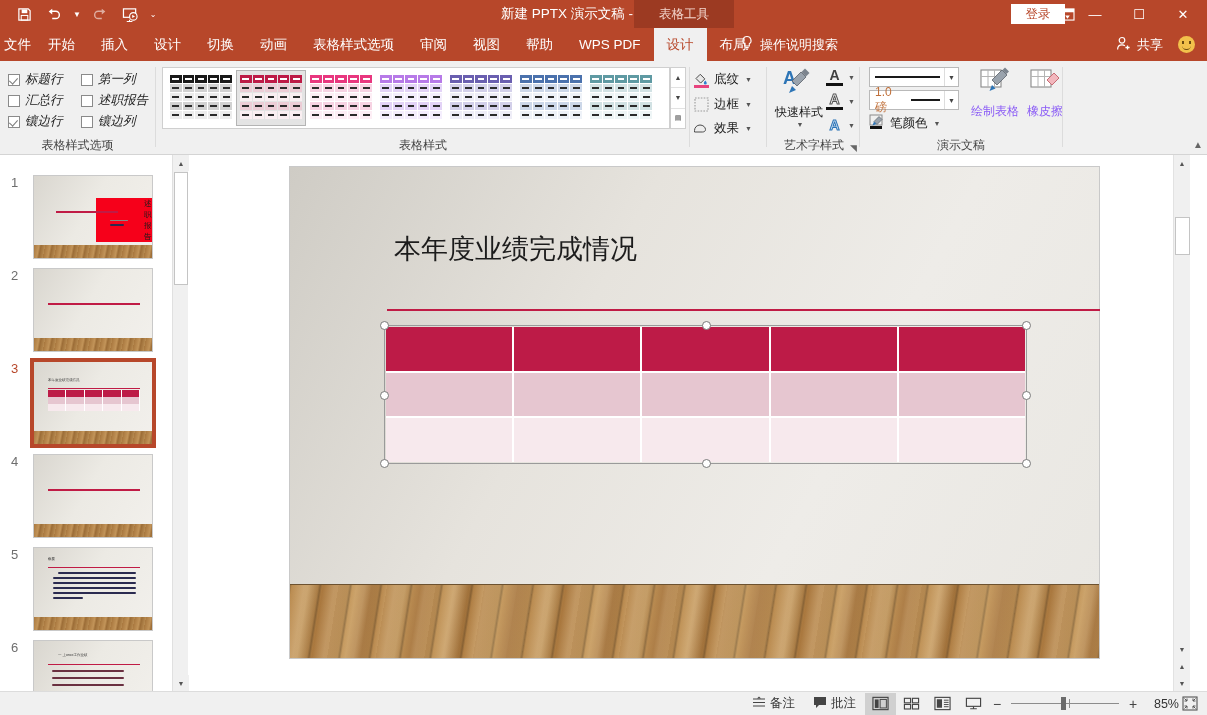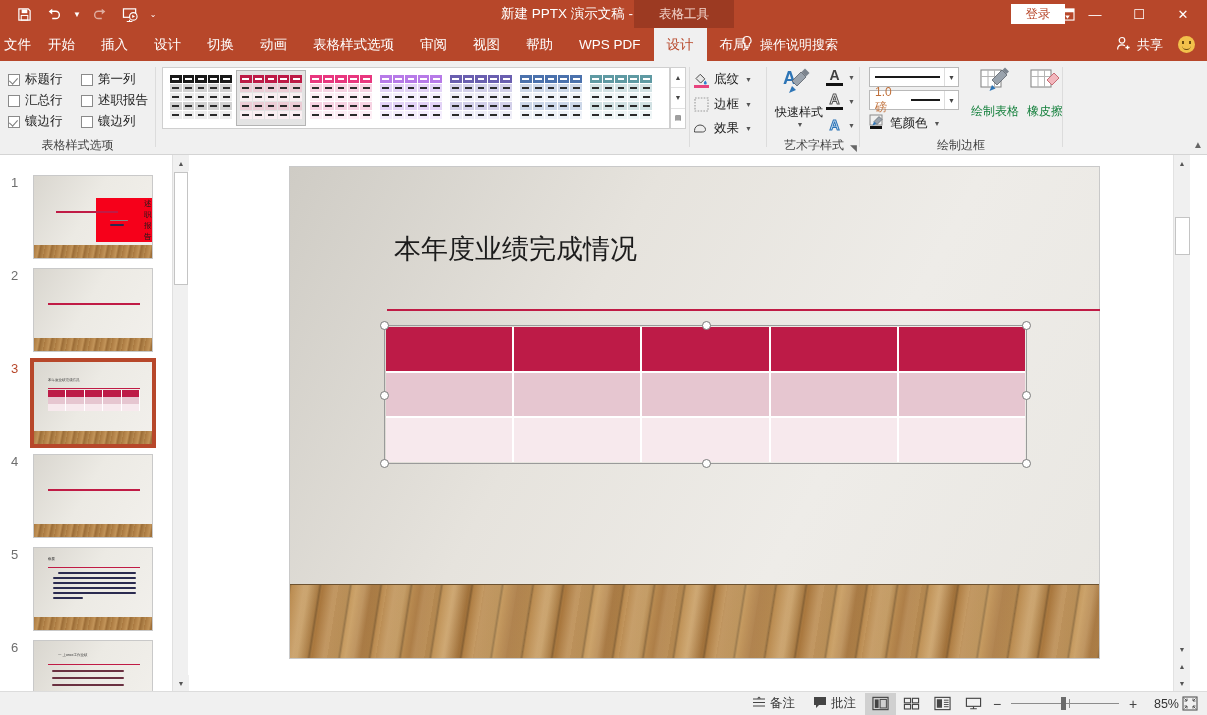--- a/index.html
+++ b/index.html
@@ -90,21 +90,21 @@
   .rgroup { position: absolute; top: 0; height: 94px; }
   .rgroup-label {
     position: absolute; bottom: 1px; left: 0; width: 100%;
     text-align: center; font-size: 12px; color: #444;
   }
   .rsep { position: absolute; top: 6px; width: 1px; height: 80px; background: #dcdcdc; }
 
   
   .g-opts { left: 0; width: 155px; }
   .optgrid { position: absolute; left: 8px; top: 8px; width: 146px; }
-  .optrow { display: flex; height: 21px; align-items: center; }
+  .optrow { display: flex; height: 21px; align-items: center; font-style: italic; }
   .optcell { display: flex; align-items: center; width: 73px; }
   .cb {
     width: 12px; height: 12px; border: 1px solid #8a8a8a; background: #fff;
     margin-right: 5px; position: relative; flex: none;
   }
   .cb.checked::after {
     content: ""; position: absolute; left: 2px; top: 1px; width: 4px; height: 7px;
     border: solid #7b7b7b; border-width: 0 1.6px 1.6px 0; transform: rotate(42deg);
   }
   .optlabel { font-size: 12.5px; color: #1a1a1a; white-space: nowrap; }
@@ -175,21 +175,21 @@
     align-items: center; justify-content: center; font-size: 7px; color: #444;
     margin-left: auto;
   }
   .pen-color {
     position: absolute; left: 8px; top: 53px; display: flex; align-items: center;
     gap: 4px; font-size: 12.5px; color: #1a1a1a;
   }
   .bigbtn {
     position: absolute; top: 6px; width: 52px; text-align: center;
   }
-  .bigbtn .lbl { font-size: 12px; color: #15803d; margin-top: 2px; }
+  .bigbtn .lbl { font-size: 12px; color: #8b5cf6; margin-top: 2px; }
   .ribbon-collapse {
     position: absolute; right: 4px; bottom: 4px; font-size: 10px; color: #666;
   }
 
   
   .workspace {
     position: absolute; left: 0; top: 155px; width: 1207px; height: 536px;
     background: #ffffff;
   }
   .thumbpane {
@@ -1065,20 +1065,21 @@
                 </div>
               </div>
             </div>
           </div>
         </div>
       <div class="galbtns">
         <div class="galbtn">▲</div>
         <div class="galbtn">▼</div>
         <div class="galbtn">▤</div>
       </div>
+      <div class="rgroup-label">表格样式</div>
     </div>
     <div class="rsep" style="left:689px;"></div>
 
     <div class="rgroup g-sbe">
       <div class="sbe-item" style="top:6px;">
         <span class="ic">
           <svg width="16" height="16" viewBox="0 0 16 16">
               <path d="M3 7.5l4.2-4.2 4.6 4.6-4.2 4.2z" fill="#e8e8e8" stroke="#4a4a4a" stroke-width="1"></path>
               <path d="M12.3 9.4c.9 1.2 1.5 2 1.5 2.7a1.5 1.5 0 01-3 0c0-.7.6-1.5 1.5-2.7z" fill="#2f7fd1"></path>
             </svg>
@@ -1177,21 +1178,21 @@
       <div class="bigbtn" style="left:158px;">
         <span>
           <svg width="34" height="30" viewBox="0 0 34 30">
               <rect x="3" y="3" width="20" height="17" fill="#fff" stroke="#8a8a8a" stroke-width="1.1"></rect>
               <path d="M3 9.5h20M10 3v17M16.5 3v17" stroke="#b4b4b4" stroke-width="1"></path>
               <path d="M19 13l7-7 5 5-7 7z" fill="#f2b7bd" stroke="#c76b74" stroke-width="1"></path>
             </svg>
         </span>
         <div class="lbl">橡皮擦</div>
       </div>
-      <div class="rgroup-label">绘制边框</div>
+      <div class="rgroup-label">演示文稿</div>
     </div>
     <div class="rsep" style="left:1062px;"></div>
     <div class="ribbon-collapse">▲</div>
   </div>
 
   <div class="workspace">
 
     <div class="thumbpane">
 
       <div class="slide-item" style="top:20px;">

